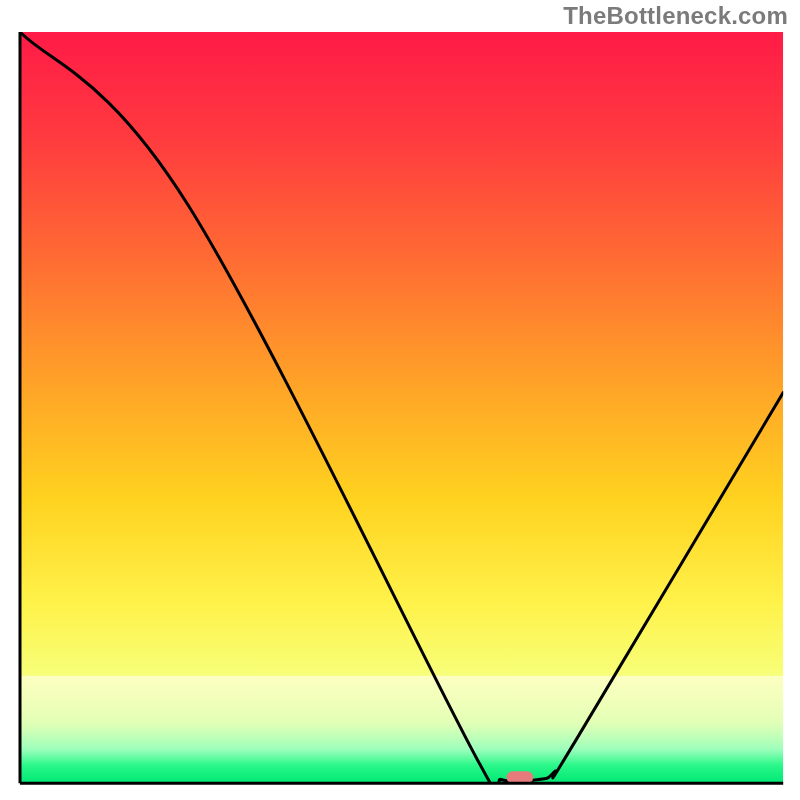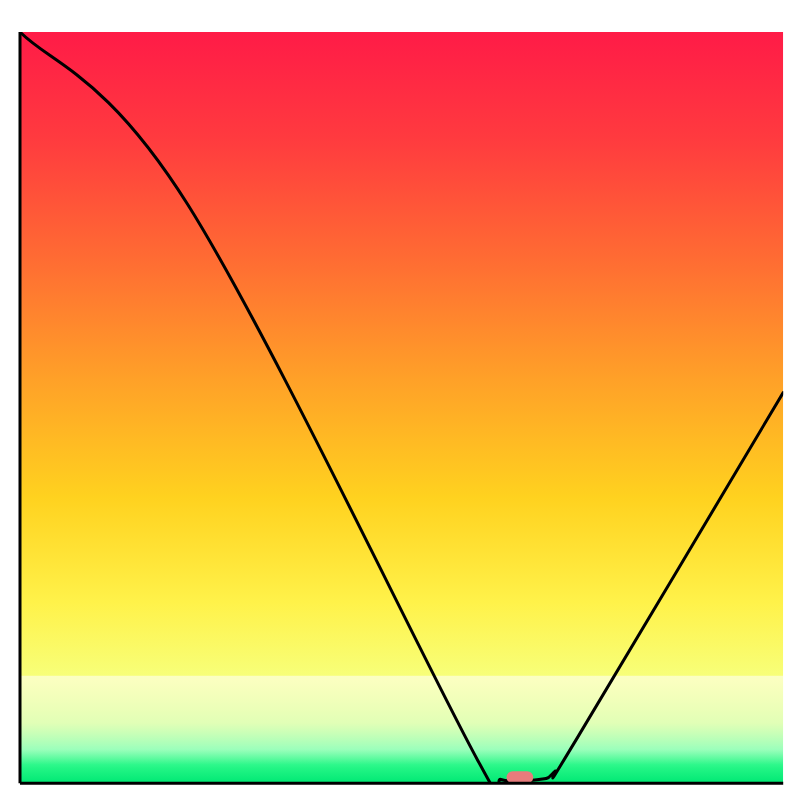--- a/index.html
+++ b/index.html
@@ -32,20 +32,21 @@
     top: 0;
     width: 800px;
     height: 800px;
     display: block;
   }
 </style>
 </head>
 <body>
 
 <div class="chart-wrap">
+  <div class="watermark">TheBottleneck.com</div>
 
   <svg class="chart" viewBox="0 0 800 800">
     <defs>
       <linearGradient id="bg-grad" x1="0" y1="0" x2="0" y2="1">
           <stop offset="0" stop-color="#ff1b47"></stop>
           <stop offset="0.14" stop-color="#ff3a3f"></stop>
           <stop offset="0.3" stop-color="#ff6b33"></stop>
           <stop offset="0.46" stop-color="#ffa028"></stop>
           <stop offset="0.62" stop-color="#ffd21f"></stop>
           <stop offset="0.76" stop-color="#fff24a"></stop>

